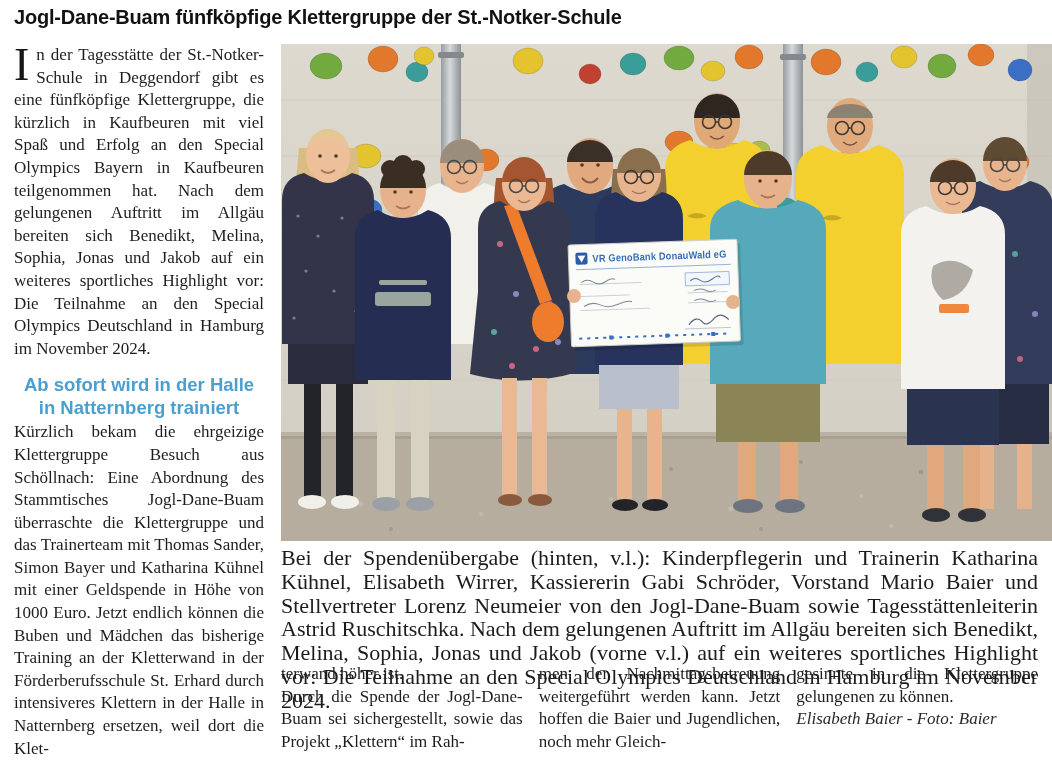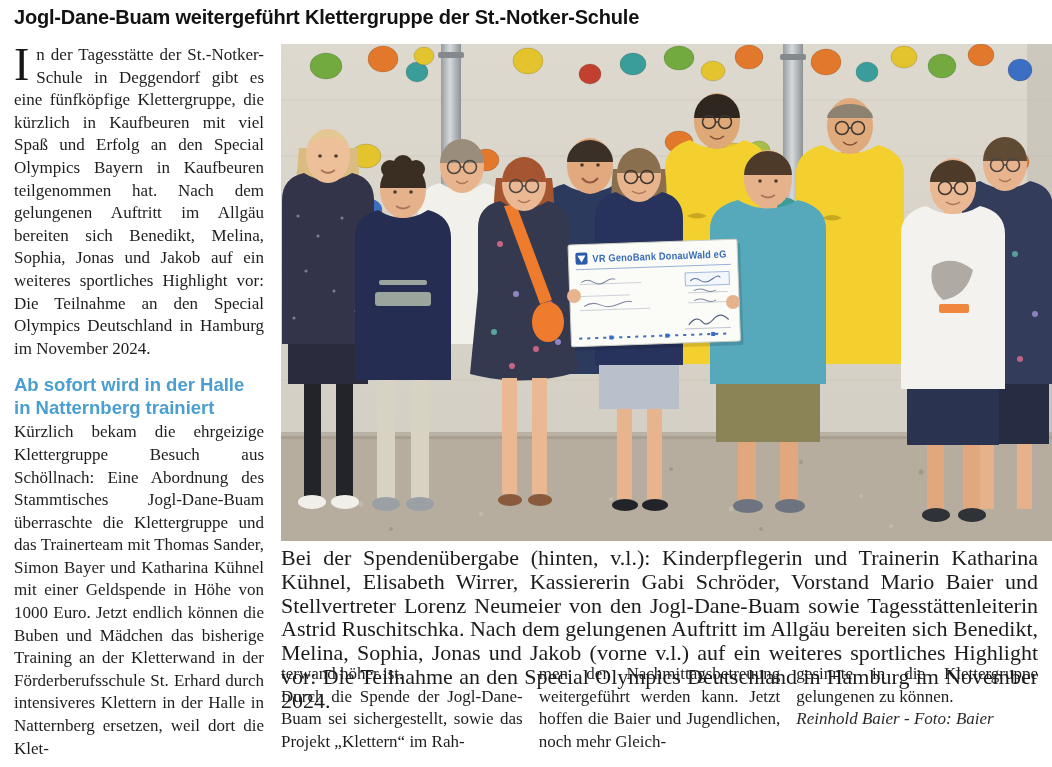--- a/index.html
+++ b/index.html
@@ -17,21 +17,21 @@
     font-size:17px;line-height:22.6px;text-align:justify;overflow:hidden;
   }
   .left-col p{margin:0;}
   .dropcap{
     float:left;font-size:46px;line-height:38px;padding:2px 7px 0 0;
     color:#161616;
   }
   .subhead{
     margin:13px 0 2px 0;font-family:"Liberation Sans",sans-serif;
     font-size:18.5px;line-height:23px;font-weight:700;color:#4a9fd0;
-    text-align:left;
+    text-align:center;
   }
   .photo-wrap{position:absolute;left:281px;top:44px;width:771px;height:497px;}
   .photo-wrap svg{display:block;}
   .caption{
     position:absolute;left:281px;top:546px;width:757px;margin:0;
     font-size:22px;line-height:23.8px;text-align:justify;color:#1c1c1c;
   }
   .bottom-cols{
     position:absolute;left:281px;top:663px;width:757px;display:flex;gap:16px;
     font-size:17px;line-height:22.6px;text-align:justify;
@@ -42,21 +42,21 @@
   .check-bank-text{
     font-family:"Liberation Sans",sans-serif;font-weight:700;
     fill:#3a6db8;font-size:10.4px;letter-spacing:.2px;
   }
 </style>
 </head>
 <body>
 
 <div class="page">
 
-  <h1 class="headline">Jogl-Dane-Buam weitergeführt Klettergruppe der St.-Notker-Schule</h1>
+  <h1 class="headline">Jogl-Dane-Buam fünfköpfige Klettergruppe der St.-Notker-Schule</h1>
 
   <div class="left-col">
     <p><span class="dropcap">I</span><span>n der Tagesstätte der St.-Notker-Schule in Deggendorf gibt es eine fünfköpfige Klettergruppe, die kürzlich in Kaufbeuren mit viel Spaß und Erfolg an den Special Olympics Bayern in Kaufbeuren teilgenommen hat. Nach dem gelungenen Auftritt im Allgäu bereiten sich Benedikt, Melina, Sophia, Jonas und Jakob auf ein weiteres sportliches Highlight vor: Die Teilnahme an den Special Olympics Deutschland in Hamburg im November 2024.</span></p>
     <h2 class="subhead">Ab sofort wird in der Halle in Natternberg trainiert</h2>
     <p>Kürzlich bekam die ehrgeizige Klettergruppe Besuch aus Schöllnach: Eine Abordnung des Stammtisches Jogl-Dane-Buam überraschte die Klettergruppe und das Trainerteam mit Thomas Sander, Simon Bayer und Katharina Kühnel mit einer Geldspende in Höhe von 1000 Euro. Jetzt endlich können die Buben und Mädchen das bisherige Training an der Kletterwand in der Förderberufsschule St. Erhard durch intensiveres Klettern in der Halle in Natternberg ersetzen, weil dort die Klet-</p>
   </div>
 
   <div class="photo-wrap">
     <svg width="771" height="497" viewBox="0 0 771 497">
       <defs>
@@ -398,17 +398,17 @@
   <div class="bottom-cols">
     <div class="bcol">
       <p>terwand höher ist.</p>
       <p>Durch die Spende der Jogl-Dane-Buam sei sichergestellt, sowie das Projekt „Klettern“ im Rah-</p>
     </div>
     <div class="bcol">
       <p>men der Nachmittagsbetreuung weitergeführt werden kann. Jetzt hoffen die Baier und Jugendlichen, noch mehr Gleich-</p>
     </div>
     <div class="bcol">
       <p>gesinnte in die Klettergruppe gelungenen zu können.</p>
-      <p class="byline">Reinhold Baier - Foto: Baier</p>
+      <p class="byline">Elisabeth Baier - Foto: Baier</p>
     </div>
   </div>
 
 </div>
 
 </body></html>

